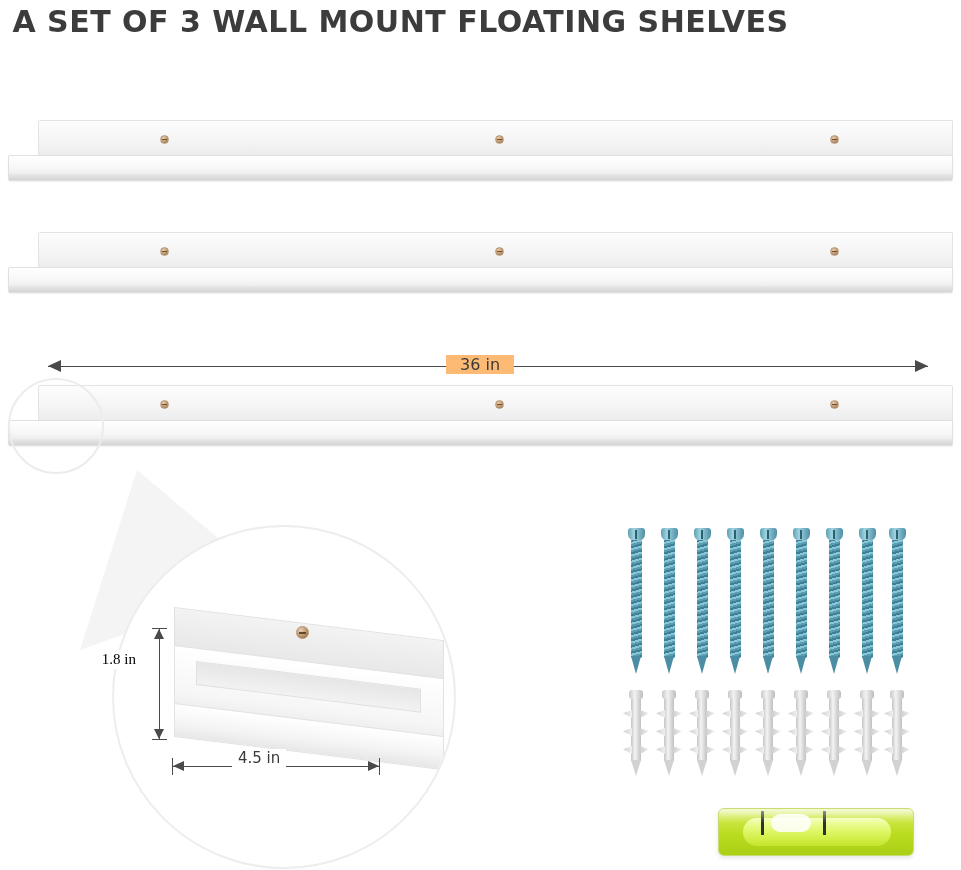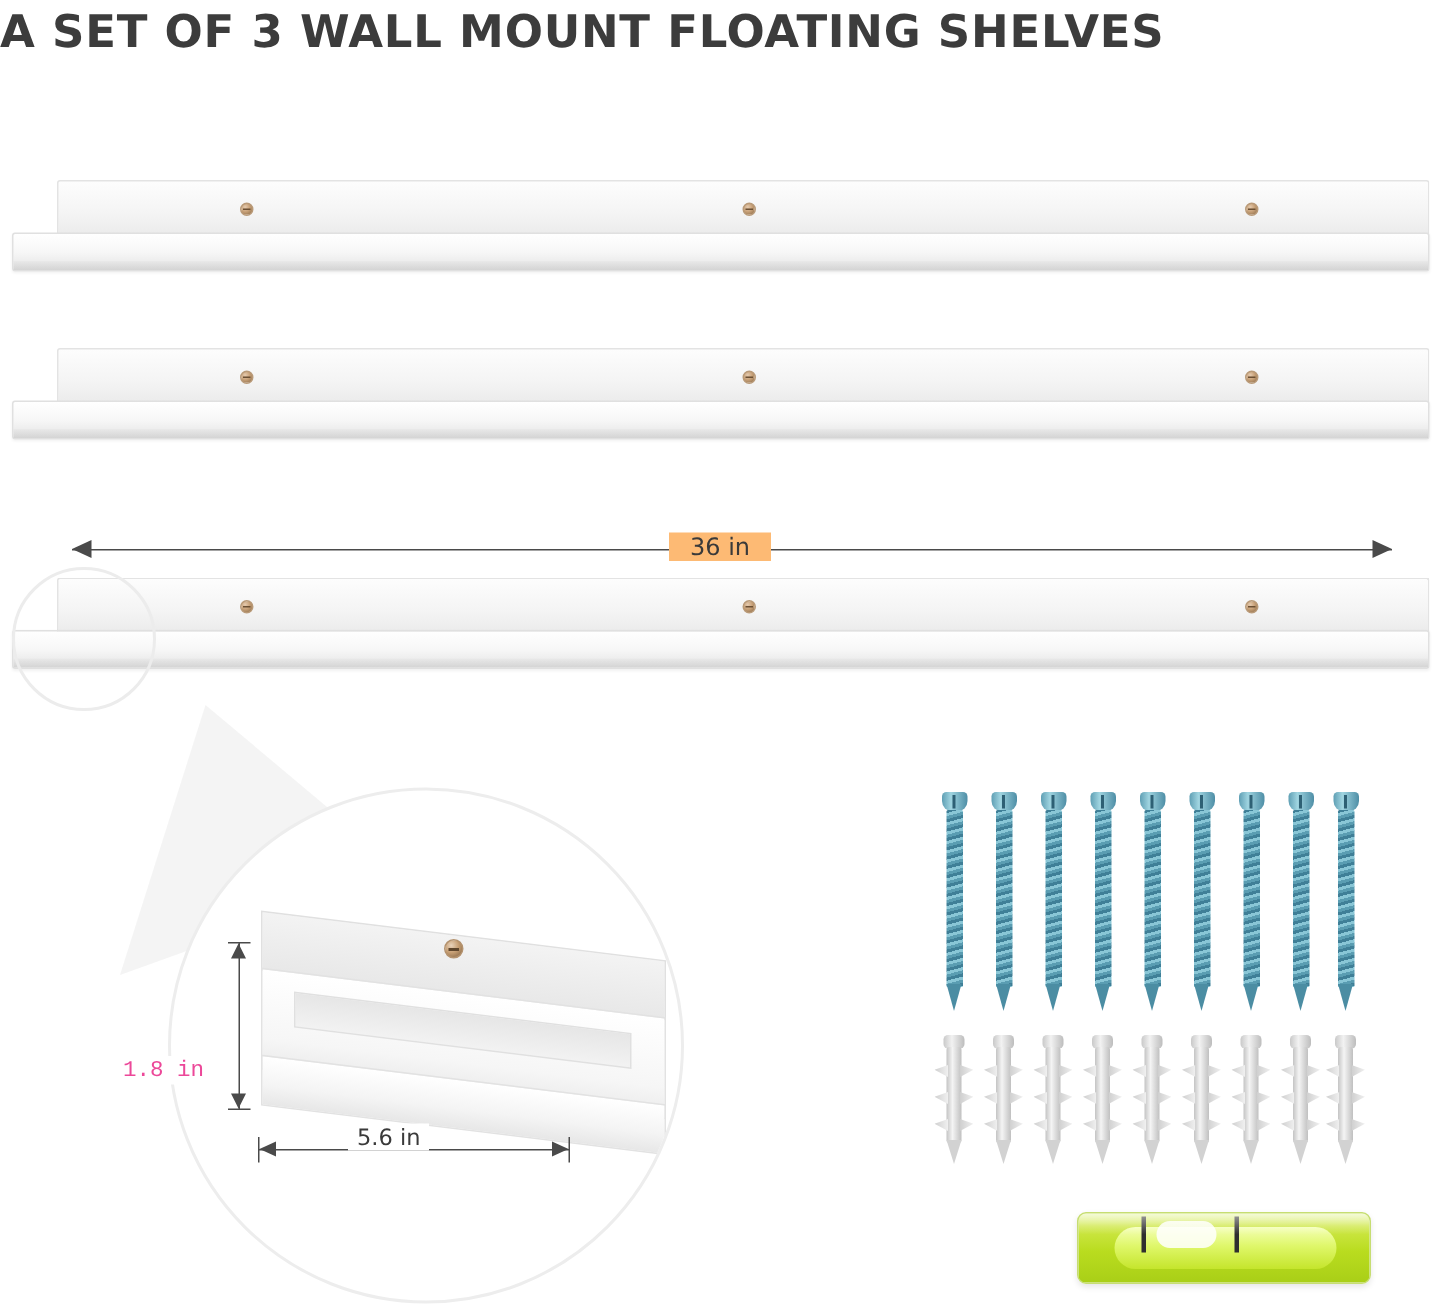--- a/index.html
+++ b/index.html
@@ -15,20 +15,21 @@
     font-family: "Liberation Sans", sans-serif;
     color: #3a3a3a;
   }
 
   
   .title {
     position: absolute;
     top: 4px;
     left: 0;
     width: 801px;
+    text-align: center;
     font-size: 30px;
     font-weight: bold;
     letter-spacing: 0.5px;
     color: #3c3c3c;
     font-family: "DejaVu Sans", sans-serif;
     white-space: nowrap;
   }
 
   
   .shelf {
@@ -259,27 +260,27 @@
     left: 2px;
     width: 0; height: 0;
     border-left: 5px solid transparent;
     border-right: 5px solid transparent;
   }
   .dim-h .ar-up { top: 1px; border-bottom: 10px solid #4a4a4a; }
   .dim-h .ar-dn { bottom: 1px; border-top: 10px solid #4a4a4a; }
   .dim-h-label {
     position: absolute;
     left: 138px;
-    top: 704px;
+    top: 650px;
     font-size: 15px;
-    color: #ec4899;
+    color: #000000;
     background: #fff;
     padding: 1px 2px;
     transform: translateX(-100%);
-    font-family: Liberation Mono, monospace;
+    font-family: Liberation Serif, serif;
   }
 
   
   .dim-w2 {
     position: absolute;
     left: 172px;
     top: 755px;
     width: 208px;
     height: 22px;
   }
@@ -510,21 +511,21 @@
   <div class="ar-dn"></div>
 </div>
 <div class="dim-h-label">1.8 in</div>
 
 <div class="dim-w2">
   <div class="cap-l"></div>
   <div class="cap-r"></div>
   <div class="line"></div>
   <div class="ar-l"></div>
   <div class="ar-r"></div>
-  <div class="dim-w2-label">5.6 in</div>
+  <div class="dim-w2-label">4.5 in</div>
 </div>
 
 <div class="screws">
   <div class="screw" style="left:0px;">
       <div class="head"></div>
       <div class="shaft"></div>
       <div class="tip"></div>
     </div>
   <div class="screw" style="left:33px;">
       <div class="head"></div>

